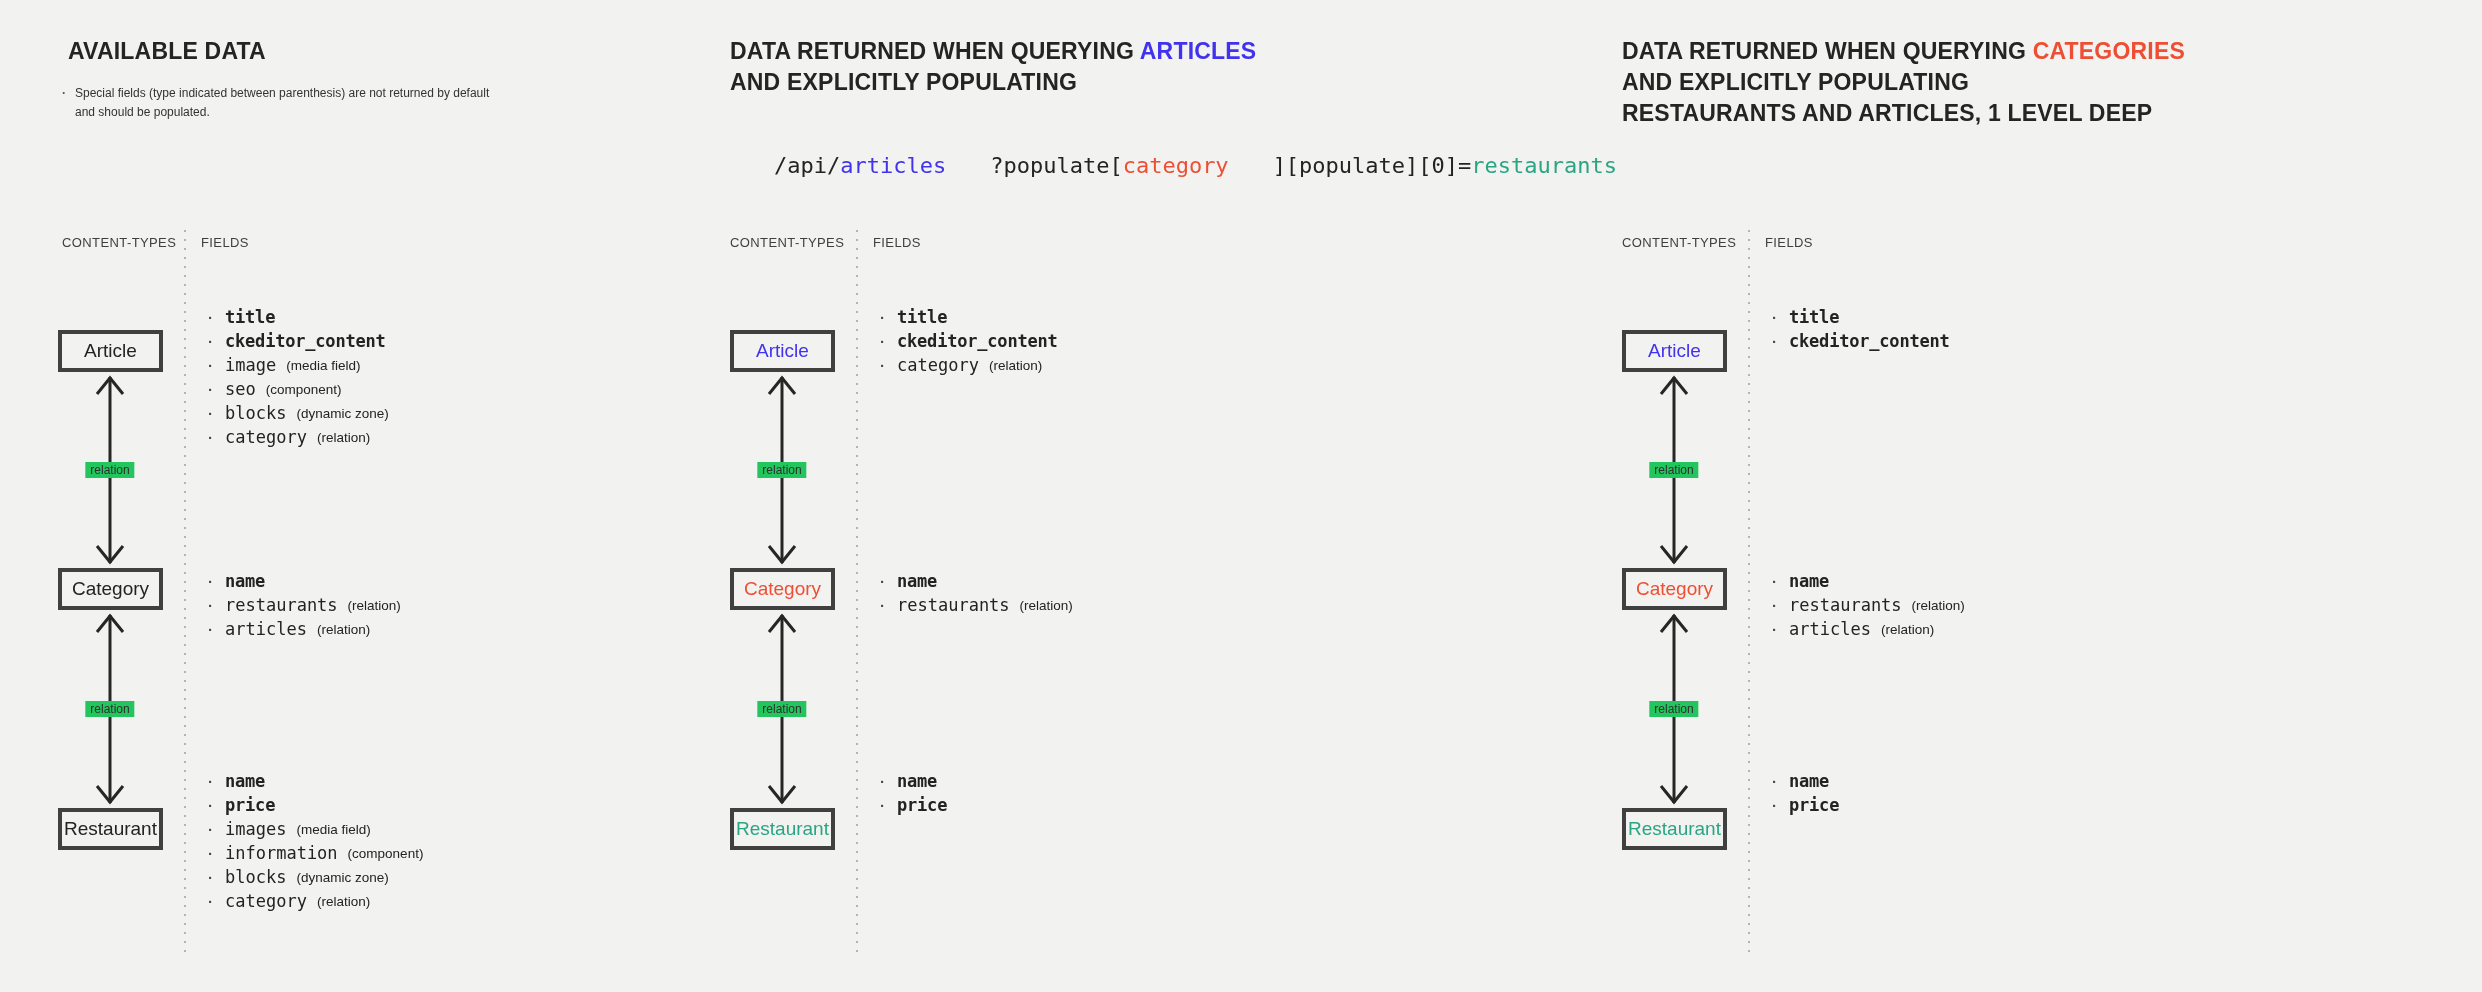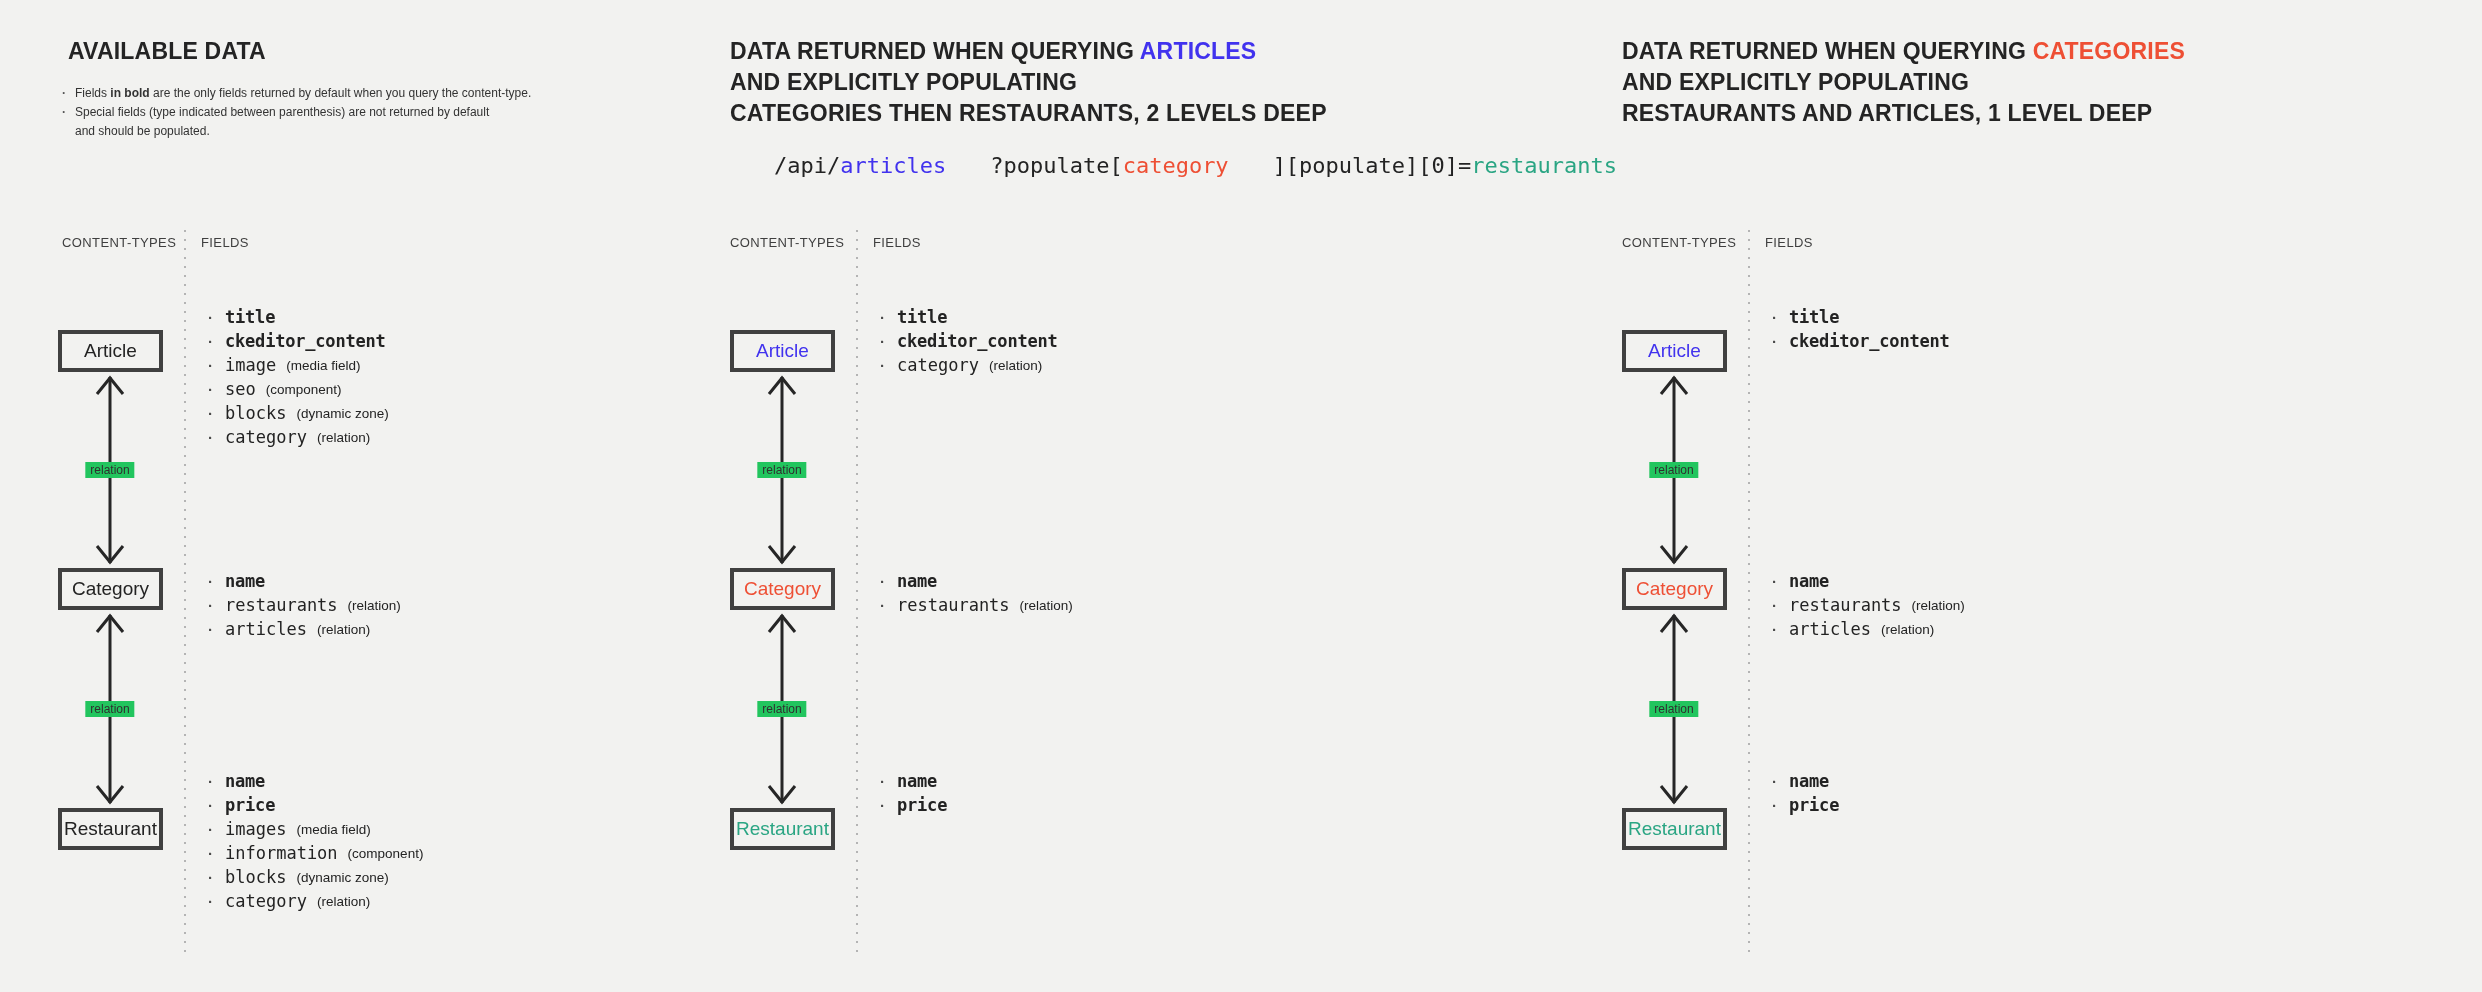--- a/index.html
+++ b/index.html
@@ -73,24 +73,20 @@
 <div class="canvas">
 
   <section class="panel panel-1" style="left:58px">
     <h2 class="title">
       <span>AVAILABLE DATA</span>
     </h2>
 
     <div class="notes">
       <div class="note">
         <span class="ndot"></span>
-        <p><span>Fields </span><b>in bold</b><span> are the only fields returned by default when you query the content-type.</span></p>
-      </div>
-      <div class="note">
-        <span class="ndot"></span>
         <p><span>Special fields (type indicated between parenthesis) are not returned by default</span><span class="block">and should be populated.</span></p>
       </div>
     </div>
 
     <span class="col-label ct-label">CONTENT-TYPES</span>
     <span class="col-label f-label">FIELDS</span>
     <div class="divider"></div>
 
     <div class="node n-article">
         <span>Article</span>
@@ -181,21 +177,20 @@
           <span class="fname">category</span>
           <span class="ftype">(relation)</span>
         </li>
     </ul>
   </section>
 
   <section class="panel panel-2" style="left:730px">
     <h2 class="title">
       <span>DATA RETURNED WHEN QUERYING </span><span class="c-blue">ARTICLES</span><br>
       <span>AND EXPLICITLY POPULATING</span><br>
-      <span>CATEGORIES THEN RESTAURANTS, 2 LEVELS DEEP</span>
     </h2>
 
     <div class="url"><span class="c-dark">/api/</span><span class="c-blue">articles</span><span class="c-dark">?populate[</span><span class="c-red">category</span><span class="c-dark">][populate][0]=</span><span class="c-teal">restaurants</span></div>
 
     <span class="col-label ct-label">CONTENT-TYPES</span>
     <span class="col-label f-label">FIELDS</span>
     <div class="divider"></div>
 
     <div class="node n-article">
         <span class="c-blue">Article</span>

